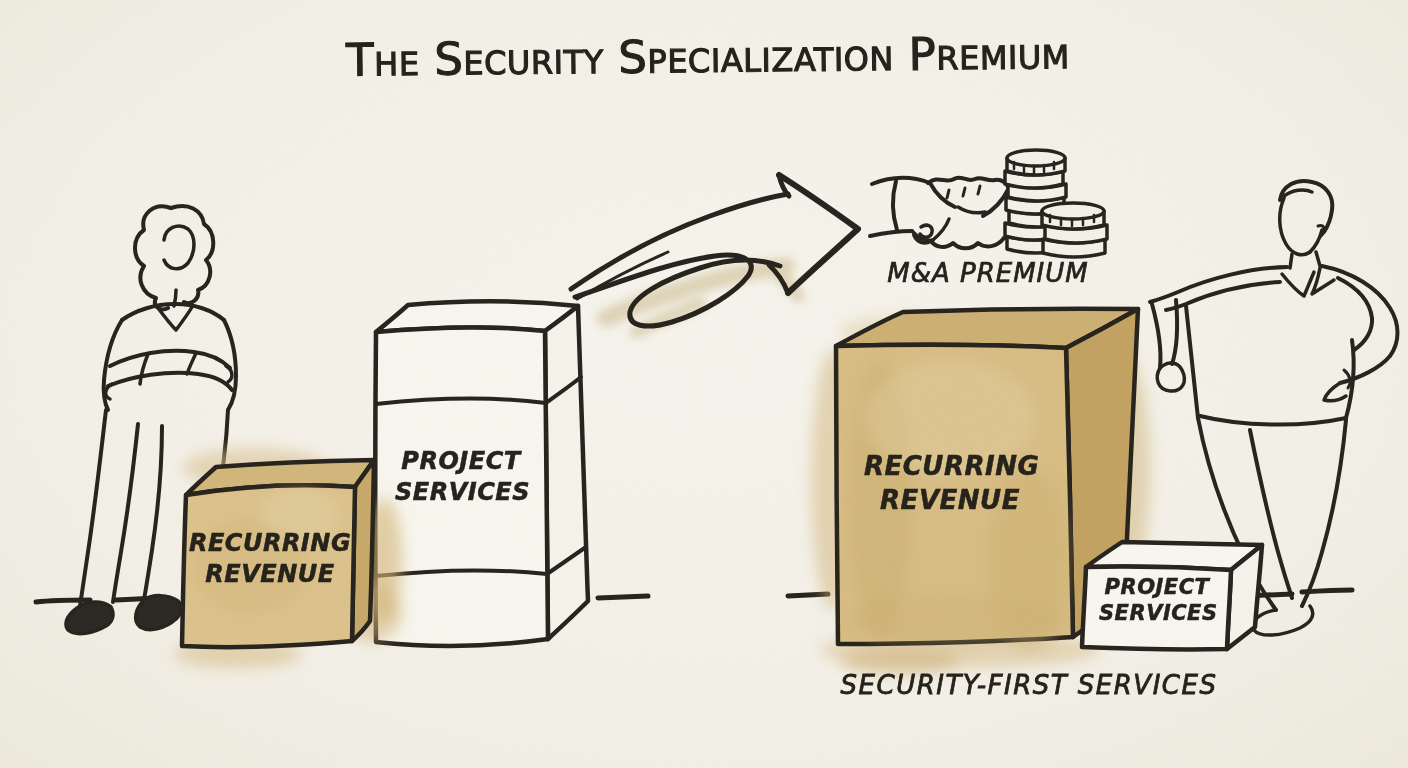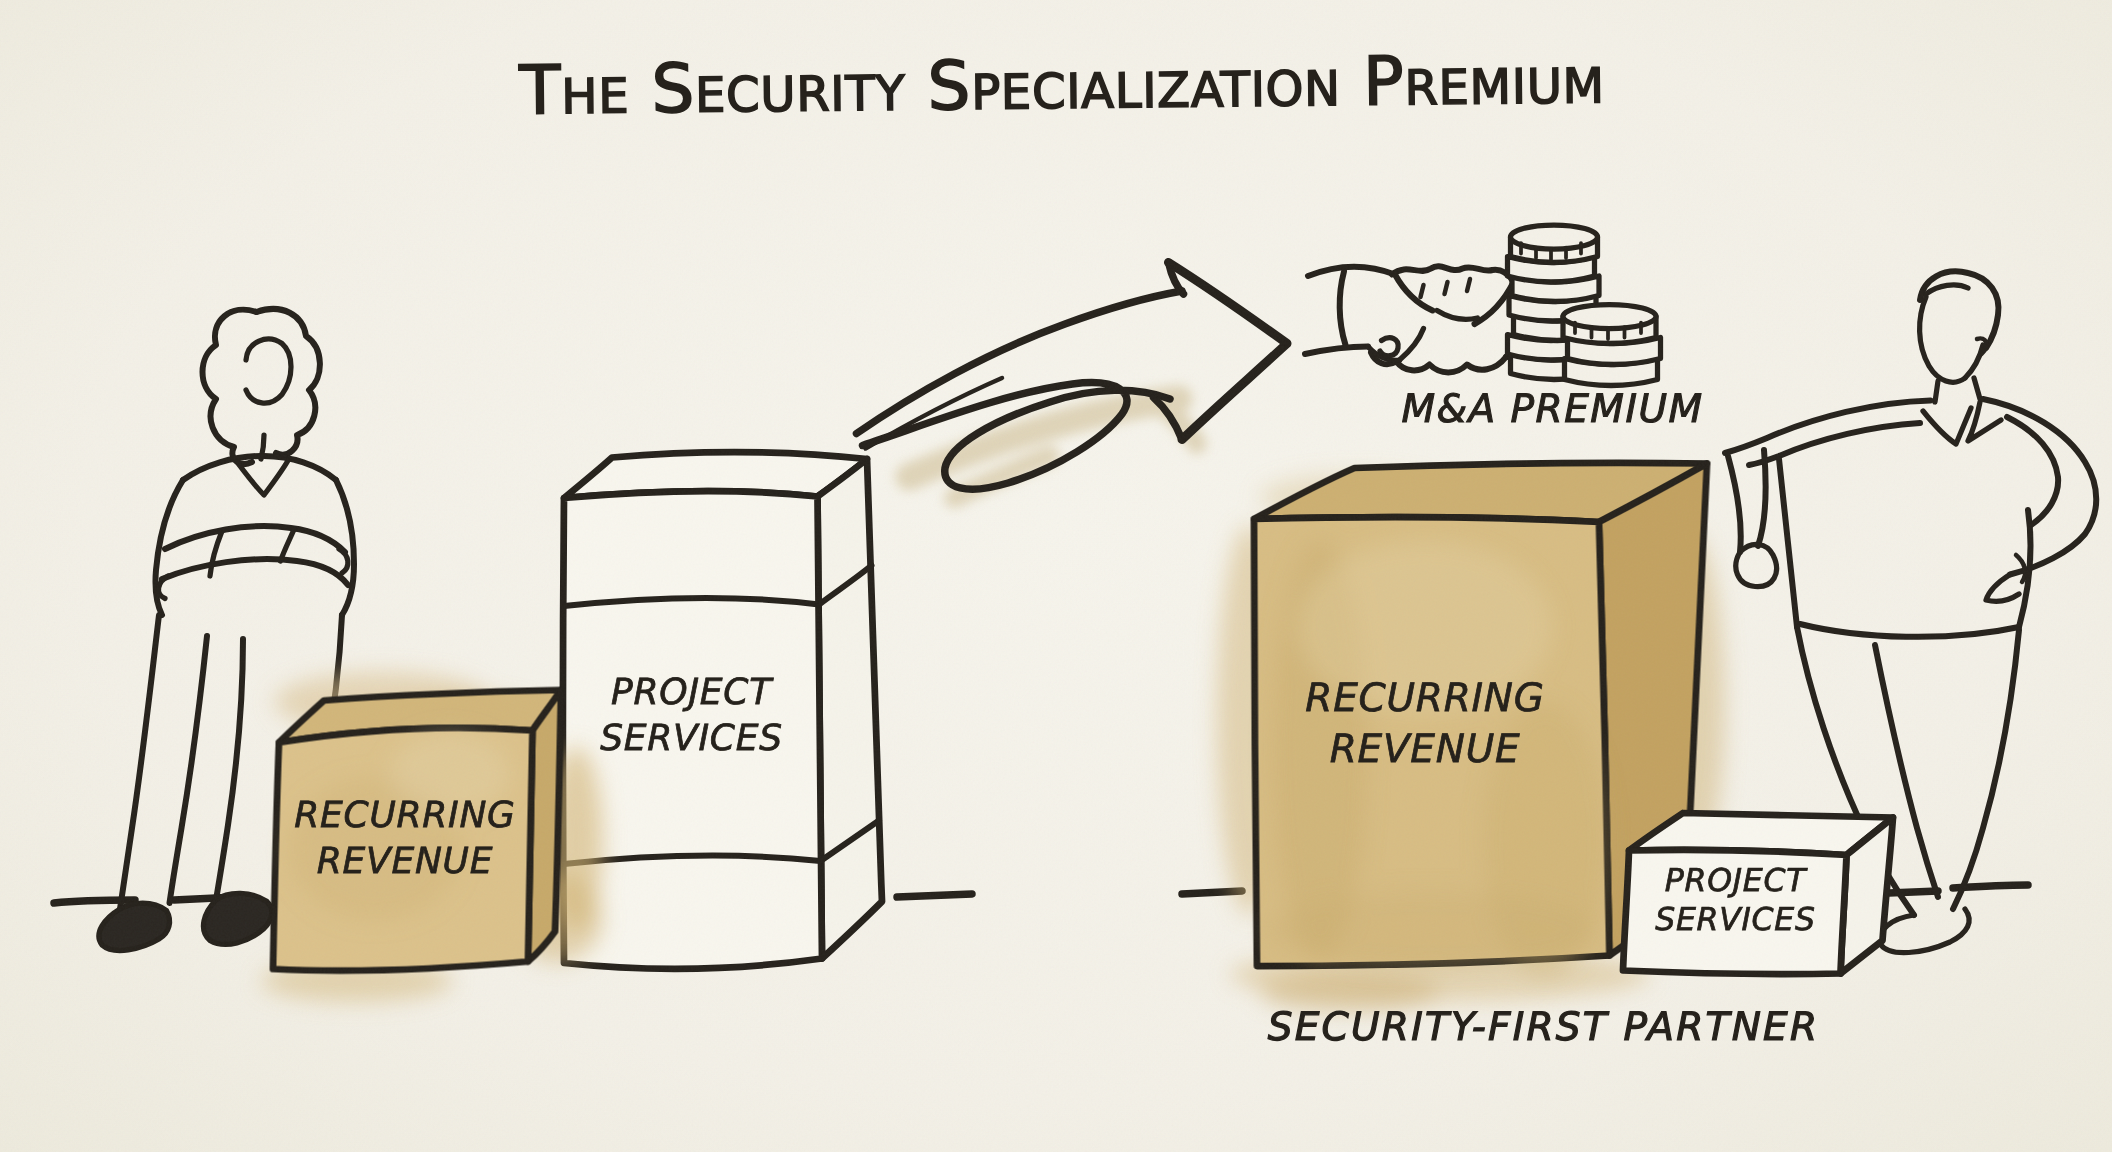--- a/index.html
+++ b/index.html
@@ -4,21 +4,21 @@
 <style>
   html,body{margin:0;padding:0;background:#e9e6da;}
   #stage{position:relative;width:1408px;height:768px;overflow:hidden;
     background:radial-gradient(ellipse at 50% 45%, #f6f4ec 0%, #f3f0e7 65%, #edeadd 100%);
     font-family:"DejaVu Sans","Liberation Sans",sans-serif;color:#26221c;}
   #artsvg{position:absolute;left:0;top:0;}
   .txt{position:absolute;color:#26221c;white-space:pre-wrap;}
   .center{transform:translateX(-50%);text-align:center;}
   .title{font-size:45px;font-variant:small-caps;letter-spacing:.5px;font-weight:400;
     -webkit-text-stroke:1.1px #26221c;transform:translateX(-50%) rotate(-0.6deg);white-space:nowrap;}
-  .lbl{font-style:italic;-webkit-text-stroke:.5px #26221c;letter-spacing:.5px;line-height:1.3;}
+  .lbl{font-style:italic;-webkit-text-stroke:.5px #26221c;letter-spacing:.5px;line-height:1.3;font-weight:bold;}
   .caption{font-style:italic;font-size:26px;letter-spacing:1.5px;-webkit-text-stroke:.8px #26221c;white-space:nowrap;}
   .premium{font-style:italic;font-size:26px;letter-spacing:1px;-webkit-text-stroke:.7px #26221c;white-space:nowrap;}
 </style>
 </head>
 <body>
 
 <div id="stage">
 
 <svg id="artsvg" width="1408" height="768" viewBox="0 0 1408 768">
   <defs>
@@ -198,22 +198,22 @@
 
   <rect width="1408" height="768" filter="url(#paper)" opacity="0.035"></rect>
 </svg>
 
   <div class="txt title" style="left:708px;top:30px;">The Security Specialization Premium</div>
 
   <div class="txt lbl center" style="left:270px;top:528px;width:164px;font-size:24px;">RECURRING REVENUE</div>
 
   <div class="txt lbl center" style="left:461px;top:446px;width:132px;font-size:24px;">PROJECT SERVICES</div>
 
-  <div class="txt premium center" style="left:988px;top:258px;margin-left:47px;">M&amp;A PREMIUM</div>
+  <div class="txt premium center" style="left:988px;top:258px;">M&amp;A PREMIUM</div>
 
   <div class="txt lbl center" style="left:950px;top:450px;width:172px;font-size:26px;">RECURRING REVENUE</div>
 
   <div class="txt lbl center" style="left:1157px;top:574px;width:116px;font-size:21px;line-height:1.25;">PROJECT SERVICES</div>
 
 
-  <div class="txt caption center" style="left:1029px;top:670px;">SECURITY-FIRST PARTNER</div>
+  <div class="txt caption center" style="left:1029px;top:670px;">SECURITY-FIRST SERVICES</div>
 
 </div>
 
 </body></html>

